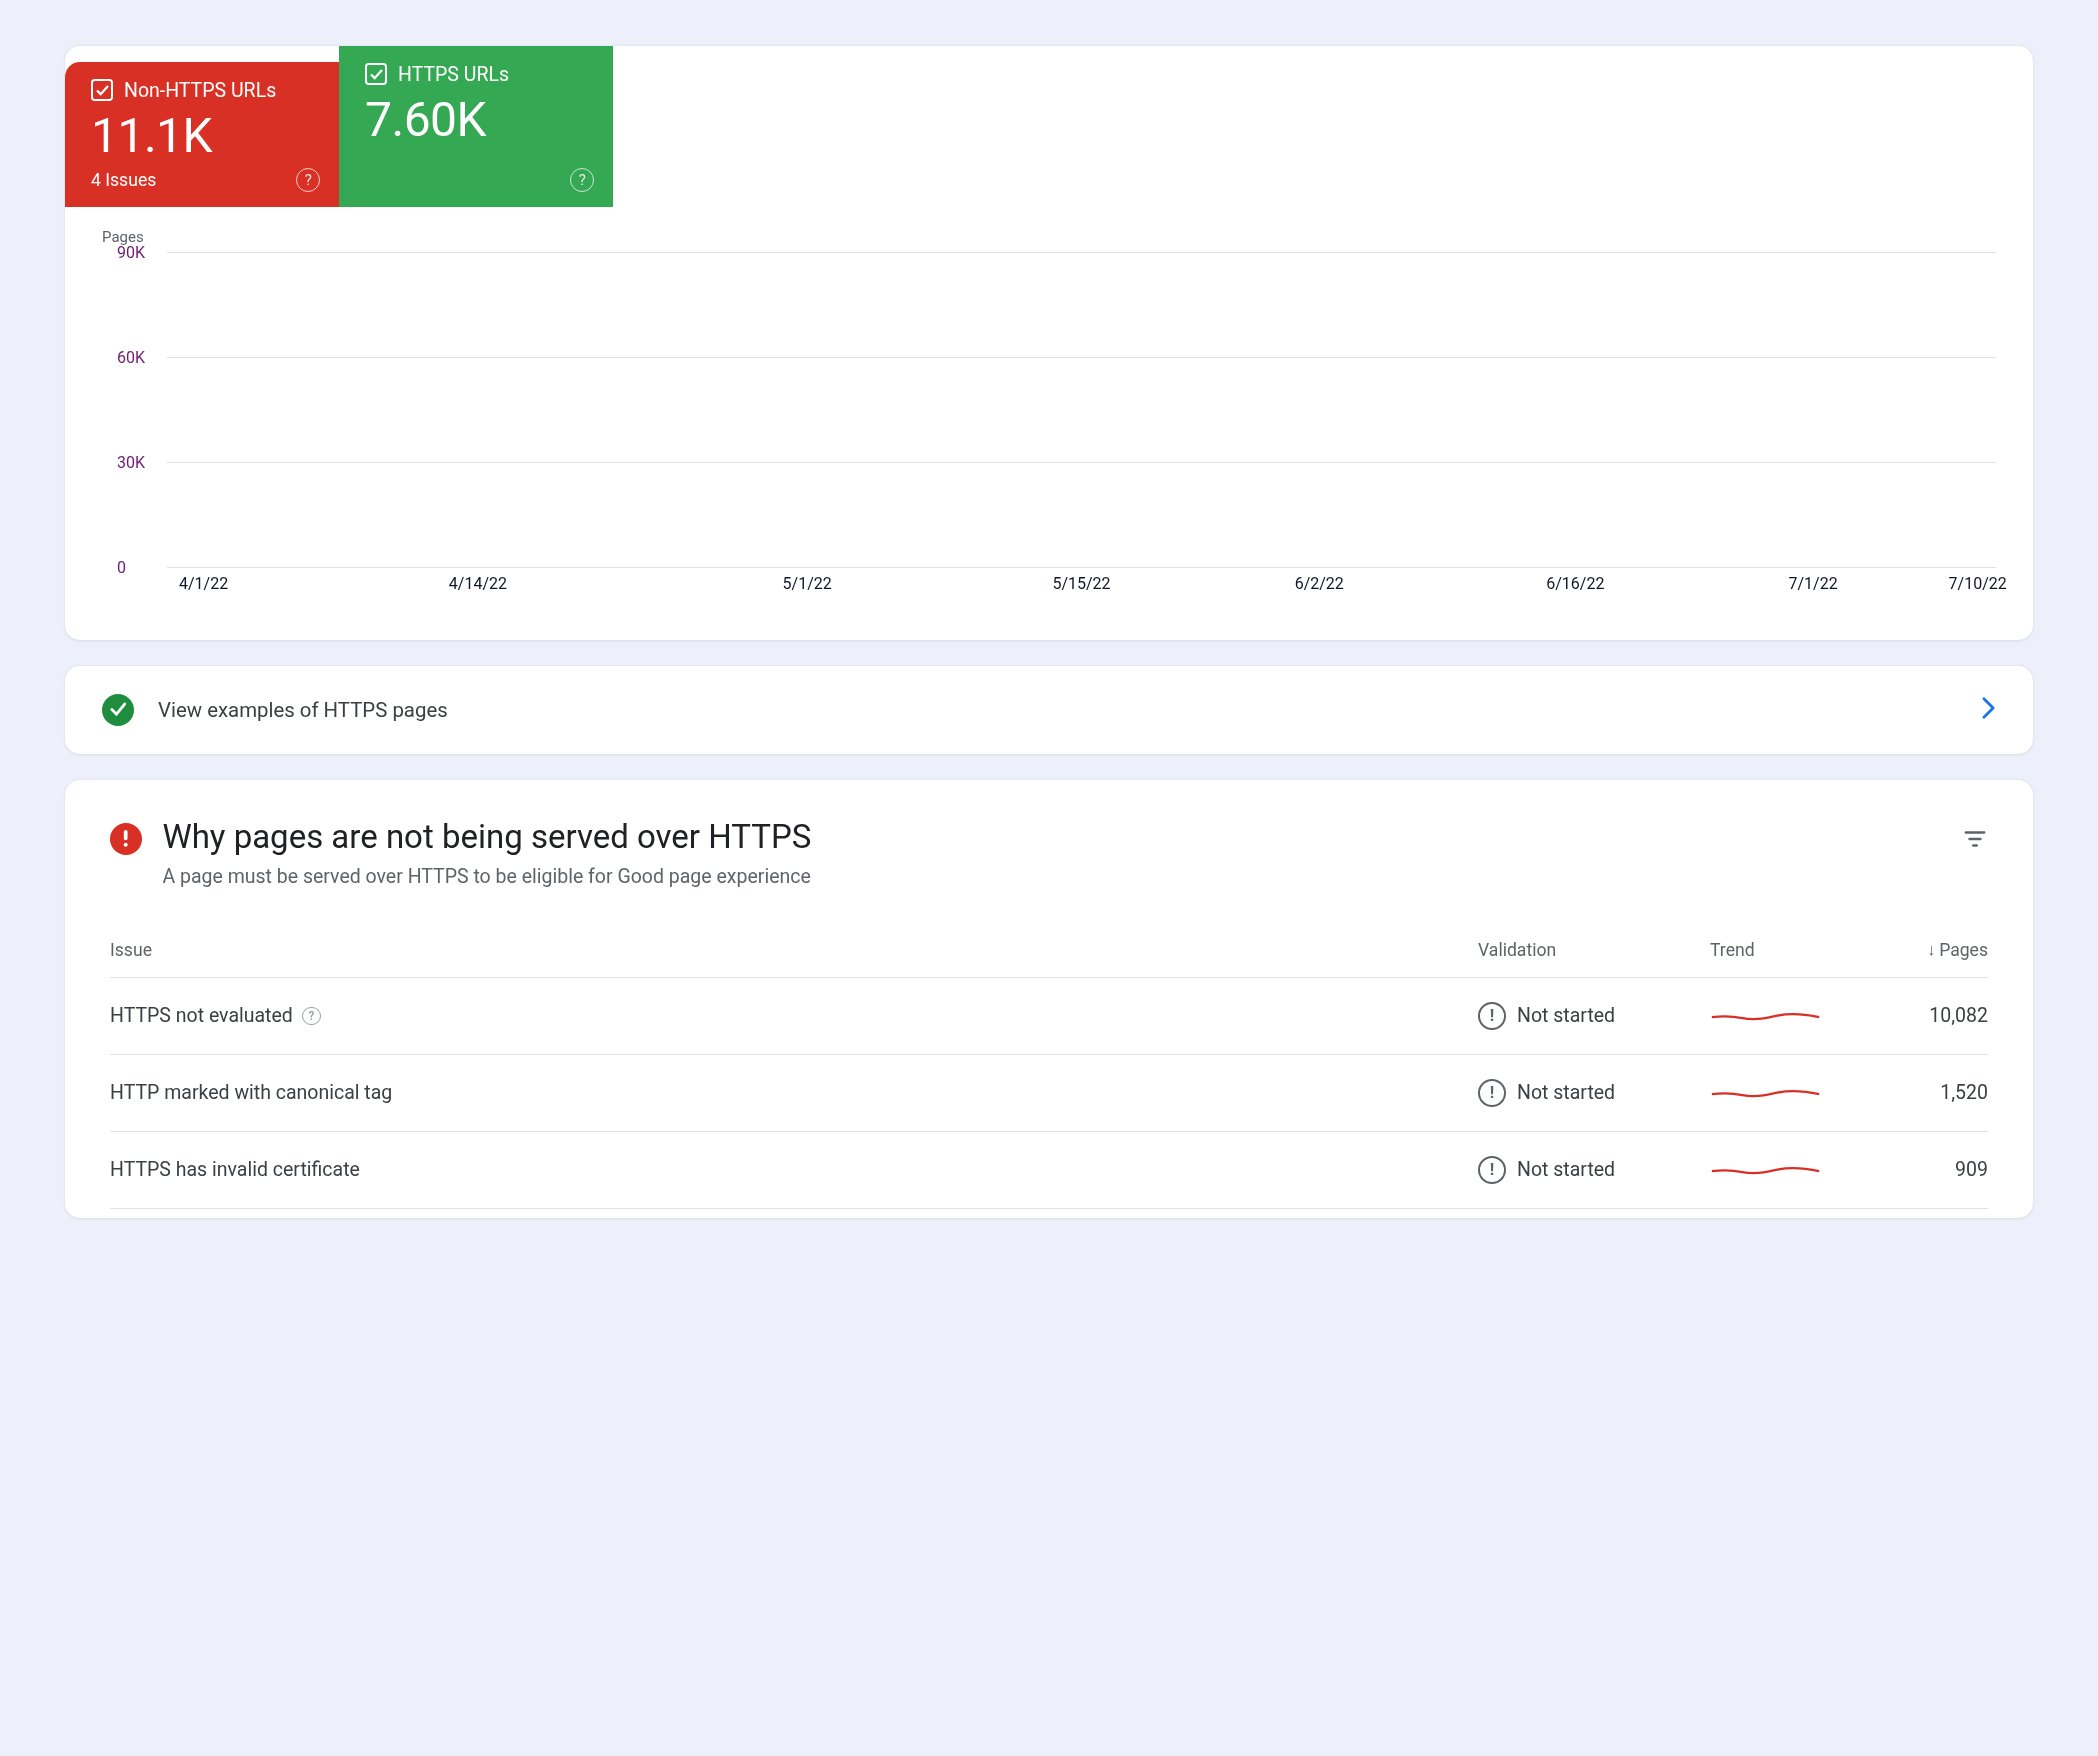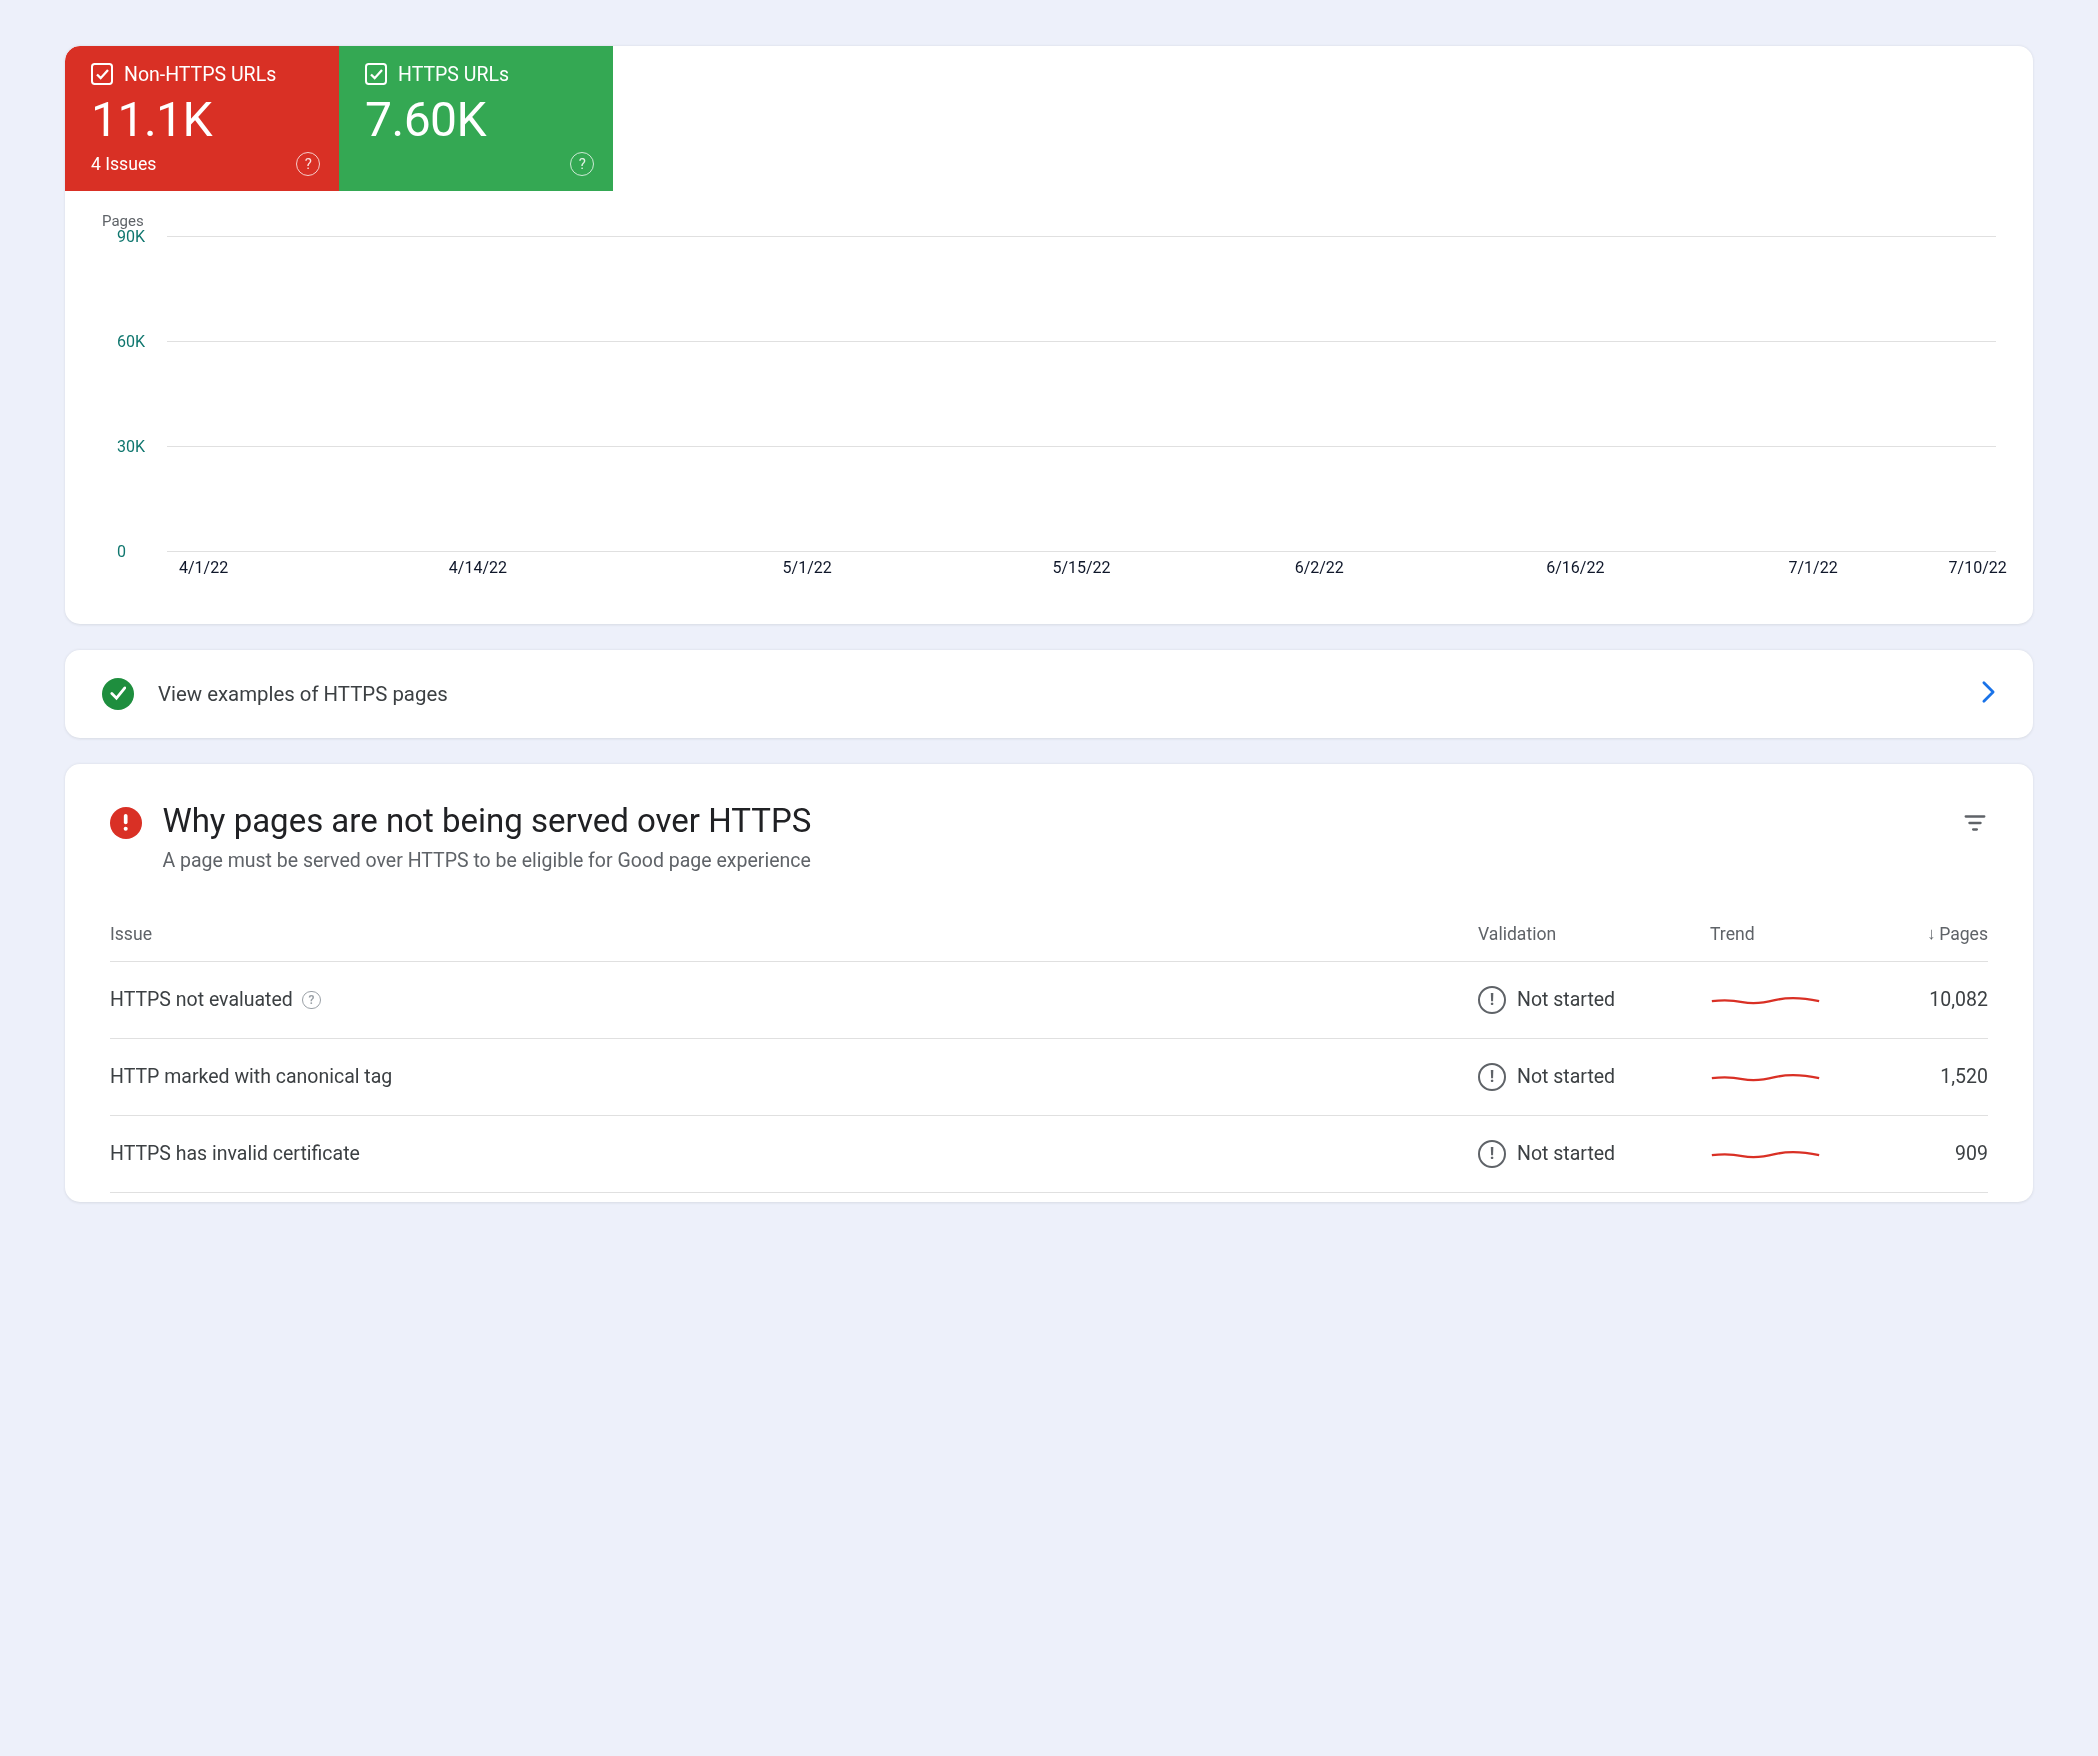--- a/index.html
+++ b/index.html
@@ -17,41 +17,41 @@
     overflow: hidden;
   }
   
   .summary-row { display: flex; }
   .summary-card {
     padding: 16.7px 30px 16.7px 26px;
     min-width: 274px;
     color: #fff;
     position: relative;
   }
-  .summary-card.red { background: #d93025; border-top-left-radius: 15px; }
+  .summary-card.red { background: #d93025; border-top-left-radius: 15px; margin-top: 16px; }
   .summary-card.green { background: #34a853; }
   .summary-head { display: flex; align-items: center; gap: 11px; font-size: 19.5px; font-weight: 400;}
   .summary-check {
     width: 22px; height: 22px; border: 2.3px solid #fff; border-radius: 3.7px;
     display: flex; align-items: center; justify-content: center;
   }
   .summary-value { font-size: 48px; font-weight: 400; margin-top: 5.6px; letter-spacing: -0.5px;}
   .summary-sub { font-size: 17.6px; margin-top: 5.6px; }
   .summary-help {
     position: absolute; bottom: 15px; right: 18.6px;
     width: 24px; height: 24px; border: 1.9px solid rgba(255,255,255,0.75);
     border-radius: 50%; color: rgba(255,255,255,0.85);
     display: flex; align-items:center; justify-content:center; font-size:15px;
   }
   
   .chart-wrap { padding: 45px 37px 33px 37px; }
   .chart-area { position: relative; height: 315px; margin-left: 65px; }
   .y-label-title { position:absolute; left:-65px; top:-24px; font-size:15px; color:#5f6368;}
   .gridline { position:absolute; left:0; right:0; border-top:0.9px solid #e0e0e0; }
-  .y-label { position:absolute; left:-50px; font-size:16px; color:#0f766e; transform: translateY(-50%); }
+  .y-label { position:absolute; left:-50px; font-size:16px; color:#701a75; transform: translateY(-50%); }
   .bars { position:absolute; left:0; right:0; bottom:0; top:0; display:flex; align-items:flex-end; gap:0;}
   .bar-col { flex:1; display:flex; flex-direction:column; justify-content:flex-end; position:relative; padding:0 1.9px;}
   .bar-seg { width:100%; }
   .bar-seg.green { background:#34a853; }
   .bar-seg.red { background:#ea4335; }
   .x-labels { margin-left:65px; position:relative; height:33px; margin-top:7.4px;}
   .x-label { position:absolute; font-size:16px; color:#0f172a; transform:translateX(-50%); white-space:nowrap;}
   
   .link-row {
     display:flex; align-items:center; padding: 28px 37px;

